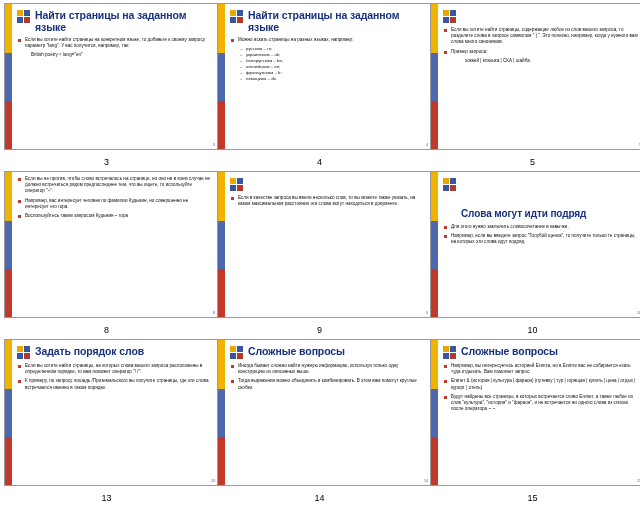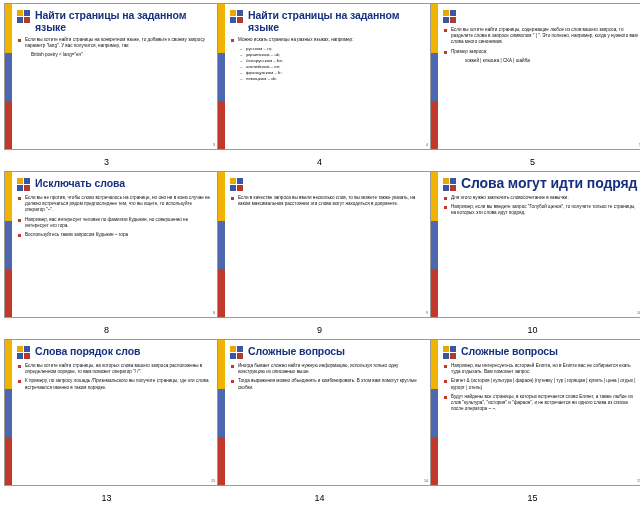--- a/index.html
+++ b/index.html
@@ -69,21 +69,21 @@
   .title-icon .q3 { left:0; top:7px; width:6px; height:6px; background:#3b55a0; }
   .title-icon .q4 { left:7px; top:7px; width:6px; height:6px; background:#b03a2e; }
 
   .slide-title {
     font-size: 10.5px;
     font-weight: bold;
     color: #17317f;
     line-height: 12px;
     letter-spacing: -0.1px;
   }
-  .slide-title.wide { font-size: 14px; }
+  .slide-title.wide { font-size: 10px; margin-top: 31px; }
 
   .body {
     padding: 4px 6px 0 12px;
   }
   ul.bullets {
     list-style: none;
     margin: 0;
     padding: 0;
   }
   ul.bullets > li {
@@ -244,29 +244,20 @@
     <div class="page-num">5</div>
   </div>
 
   <div class="slide-cell">
     <div class="slide">
       <div class="band">
           <span class="b1"></span>
           <span class="b2"></span>
           <span class="b3"></span>
         </div>
-      <div class="title-row">
-        <span class="title-icon">
-            <i class="q1"></i>
-            <i class="q2"></i>
-            <i class="q3"></i>
-            <i class="q4"></i>
-          </span>
-        <span class="slide-title">Исключать слова</span>
-      </div>
       <div class="body">
         <ul class="bullets">
           <li>Если вы не против, чтобы слово встречалось на странице, но оно ни в коем случае не должно встречаться рядом предпоследнее тем, что вы ищете, то используйте оператор "~".</li>
           <li>Например, вас интересует человек по фамилии Кудыкин, но совершенно не интересует его гора.</li>
           <li>Воспользуйтесь таким запросом Кудыкин ~ гора</li>
         </ul>
       </div>
       <div class="slide-num">8</div>
     </div>
     <div class="page-num">8</div>
@@ -331,21 +322,21 @@
           <span class="b2"></span>
           <span class="b3"></span>
         </div>
       <div class="title-row">
         <span class="title-icon">
             <i class="q1"></i>
             <i class="q2"></i>
             <i class="q3"></i>
             <i class="q4"></i>
           </span>
-        <span class="slide-title">Слова порядок слов</span>
+        <span class="slide-title">Задать порядок слов</span>
       </div>
       <div class="body">
         <ul class="bullets">
           <li>Если вы хотите найти страницы, на которых слова вашего запроса расположены в определенном порядке, то вам поможет оператор "/ /".</li>
           <li>К примеру, по запросу лошадь /Приземальского вы получите страницы, где эти слова встречаются именно в таком порядке.</li>
         </ul>
       </div>
       <div class="slide-num">13</div>
     </div>
     <div class="page-num">13</div>

